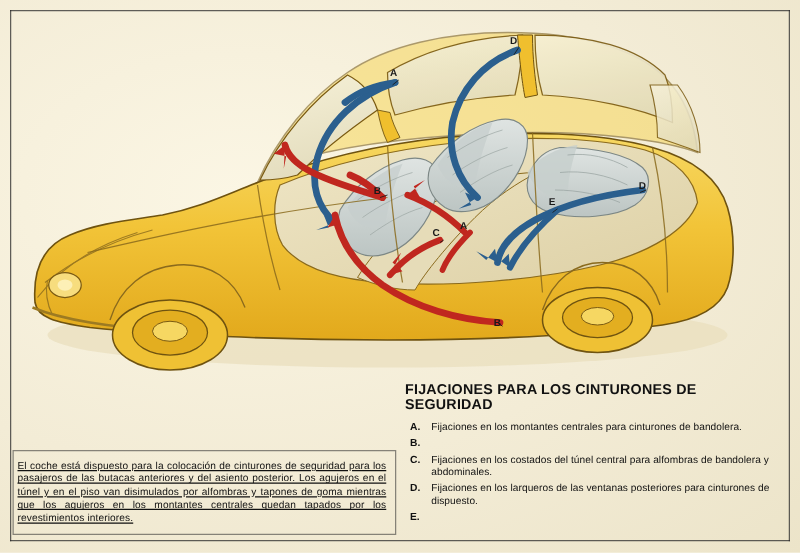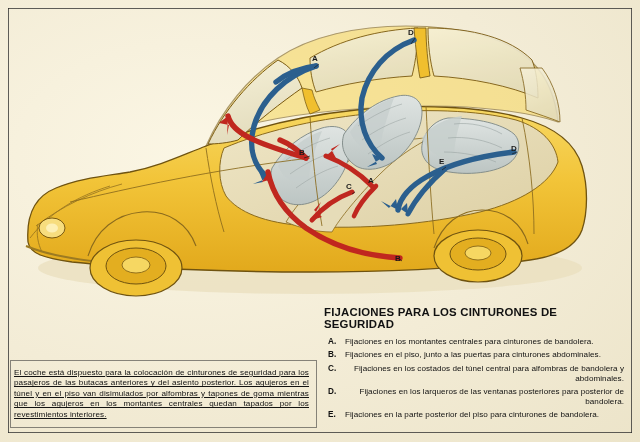--- a/index.html
+++ b/index.html
@@ -51,21 +51,20 @@
     margin-bottom:3.4px;
   }
   .legend-key{
     width:17px;flex:0 0 17px;
     font-size:8.2px;font-weight:bold;color:#111;
     padding-left:4px;
   }
   .legend-text{
     font-size:8.1px;line-height:9.9px;color:#111;
     letter-spacing:.05px;
-    text-align:right;
   }
 
   
   .pt-label{
     position:absolute;font-size:8px;font-weight:bold;color:#1a1a1a;
   }
 </style>
 </head>
 <body>
 
@@ -269,29 +268,27 @@
 
   <div id="legend">
     <h2>FIJACIONES PARA LOS CINTURONES DE SEGURIDAD</h2>
 
     <div class="legend-row">
       <div class="legend-key">A.</div>
       <div class="legend-text">Fijaciones en los montantes centrales para cinturones de bandolera.</div>
     </div>
     <div class="legend-row">
       <div class="legend-key">B.</div>
-      <div class="legend-text">Fijaciones en el piso, junto a las puertas para cinturones abdominales.</div>
     </div>
     <div class="legend-row">
       <div class="legend-key">C.</div>
       <div class="legend-text">Fijaciones en los costados del túnel central para alfombras de bandolera y abdominales.</div>
     </div>
     <div class="legend-row">
       <div class="legend-key">D.</div>
-      <div class="legend-text">Fijaciones en los larqueros de las ventanas posteriores para posterior de bandolera.</div>
+      <div class="legend-text">Fijaciones en los larqueros de las ventanas posteriores para cinturones de dispuesto.</div>
     </div>
     <div class="legend-row">
       <div class="legend-key">E.</div>
-      <div class="legend-text">Fijaciones en la parte posterior del piso para cinturones de bandolera.</div>
     </div>
   </div>
 
 </div>
 
 </body></html>

